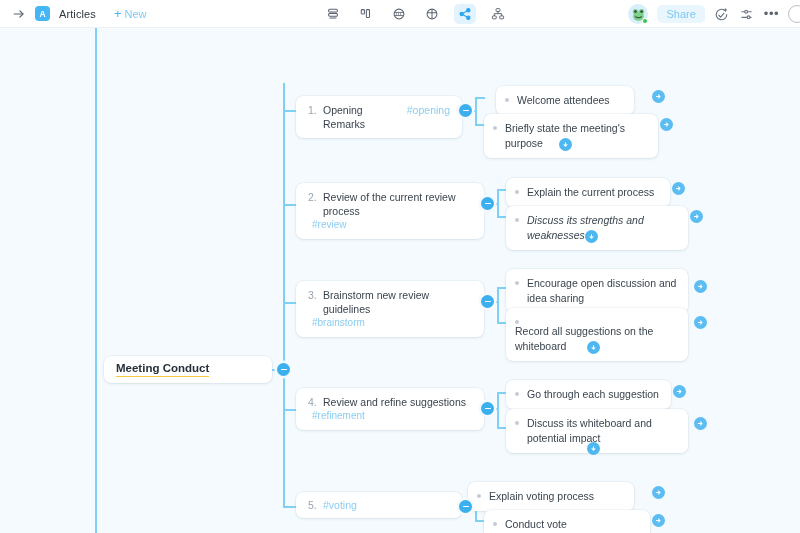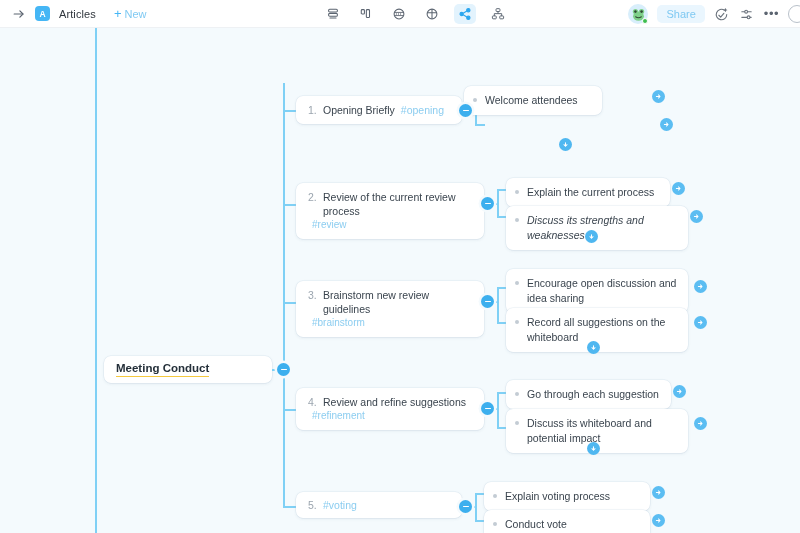--- a/index.html
+++ b/index.html
@@ -280,40 +280,44 @@
   <div class="node root-node">
     <span class="root-label">Meeting Conduct</span>
   </div>
   <div class="stub" style="left:272px; top:341px; width:12px;"></div>
   <div class="circ collapse-btn" style="left:277px; top:335px;"></div>
 
   <div class="stub" style="left:283px; top:82px; width:14px;"></div>
   <div class="node branch-node" style="left:296px; top:68px; width:166px;">
     <div class="branch-line1">
       <span class="branch-num">1.</span>
-      <span class="branch-title">Opening Briefly</span>
+      <span class="branch-title">Opening Remarks</span>
       <span class="branch-tag">#opening</span>
     </div>
   </div>
   <div class="circ collapse-btn" style="left:459px; top:76px;"></div>
   <div class="elbow-h" style="left:466px; top:82px; width:10px;"></div>
   <div class="elbow-v" style="left:475px; top:69px; height:28px;"></div>
   <div class="elbow-h" style="left:475px; top:69px; width:10px;"></div>
   <div class="elbow-h" style="left:475px; top:96px; width:10px;"></div>
 
-  <div class="node child-node" style="left:464px; top:58px; width:138px;">
+  <div class="node child-node" style="left:496px; top:58px; width:138px;">
     <span class="child-bullet"></span>
     <span class="child-text">Welcome attendees</span>
   </div>
   <div class="circ expand-btn" style="left:652px; top:62px;">
     <svg width="7" height="7" viewBox="0 0 10 10" fill="none" stroke="#fff" stroke-width="1.5" stroke-linecap="round" stroke-linejoin="round">
         <path d="M2 5h5M5 2.8L7.2 5 5 7.2"></path>
       </svg>
   </div>
 
+  <div class="node child-node" style="left:484px; top:86px; width:174px;">
+    <span class="child-bullet"></span>
+    <span class="child-text">Briefly state the meeting's purpose</span>
+  </div>
   <div class="circ expand-btn" style="left:660px; top:90px;">
     <svg width="7" height="7" viewBox="0 0 10 10" fill="none" stroke="#fff" stroke-width="1.5" stroke-linecap="round" stroke-linejoin="round">
         <path d="M2 5h5M5 2.8L7.2 5 5 7.2"></path>
       </svg>
   </div>
   <div class="circ add-btn" style="left:559px; top:110px;">
     <svg width="7" height="7" viewBox="0 0 10 10" fill="none" stroke="#fff" stroke-width="1.5" stroke-linecap="round" stroke-linejoin="round">
         <path d="M5 2.5v5M2.8 5.3L5 7.5 7.2 5.3"></path>
       </svg>
   </div>
@@ -374,21 +378,21 @@
   <div class="node child-node" style="left:506px; top:241px; width:182px;">
     <span class="child-bullet"></span>
     <span class="child-text">Encourage open discussion and idea sharing</span>
   </div>
   <div class="circ expand-btn" style="left:694px; top:252px;">
     <svg width="7" height="7" viewBox="0 0 10 10" fill="none" stroke="#fff" stroke-width="1.5" stroke-linecap="round" stroke-linejoin="round">
         <path d="M2 5h5M5 2.8L7.2 5 5 7.2"></path>
       </svg>
   </div>
 
-  <div class="node child-node" style="left:506px; top:280px; width:182px;">
+  <div class="node child-node" style="left:506px; top:280px; width:182px;flex-direction:column;">
     <span class="child-bullet"></span>
     <span class="child-text">Record all suggestions on the whiteboard</span>
   </div>
   <div class="circ expand-btn" style="left:694px; top:288px;">
     <svg width="7" height="7" viewBox="0 0 10 10" fill="none" stroke="#fff" stroke-width="1.5" stroke-linecap="round" stroke-linejoin="round">
         <path d="M2 5h5M5 2.8L7.2 5 5 7.2"></path>
       </svg>
   </div>
   <div class="circ add-btn" style="left:587px; top:313px;">
     <svg width="7" height="7" viewBox="0 0 10 10" fill="none" stroke="#fff" stroke-width="1.5" stroke-linecap="round" stroke-linejoin="round">
@@ -441,21 +445,21 @@
       <span class="branch-num">5.</span>
       <span class="branch-tag">#voting</span>
     </div>
   </div>
   <div class="circ collapse-btn" style="left:459px; top:472px;"></div>
   <div class="elbow-h" style="left:466px; top:478px; width:10px;"></div>
   <div class="elbow-v" style="left:475px; top:465px; height:28px;"></div>
   <div class="elbow-h" style="left:475px; top:465px; width:10px;"></div>
   <div class="elbow-h" style="left:475px; top:492px; width:10px;"></div>
 
-  <div class="node child-node" style="left:484px; top:454px; width:166px;">
+  <div class="node child-node" style="left:468px; top:454px; width:166px;">
     <span class="child-bullet"></span>
     <span class="child-text">Explain voting process</span>
   </div>
   <div class="circ expand-btn" style="left:652px; top:458px;">
     <svg width="7" height="7" viewBox="0 0 10 10" fill="none" stroke="#fff" stroke-width="1.5" stroke-linecap="round" stroke-linejoin="round">
         <path d="M2 5h5M5 2.8L7.2 5 5 7.2"></path>
       </svg>
   </div>
 
   <div class="node child-node" style="left:484px; top:482px; width:166px;">

